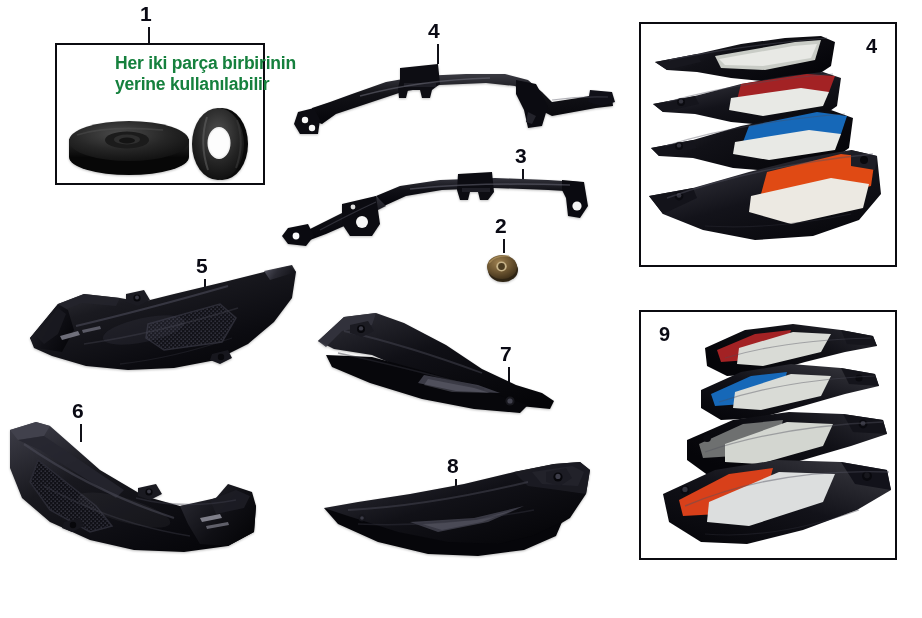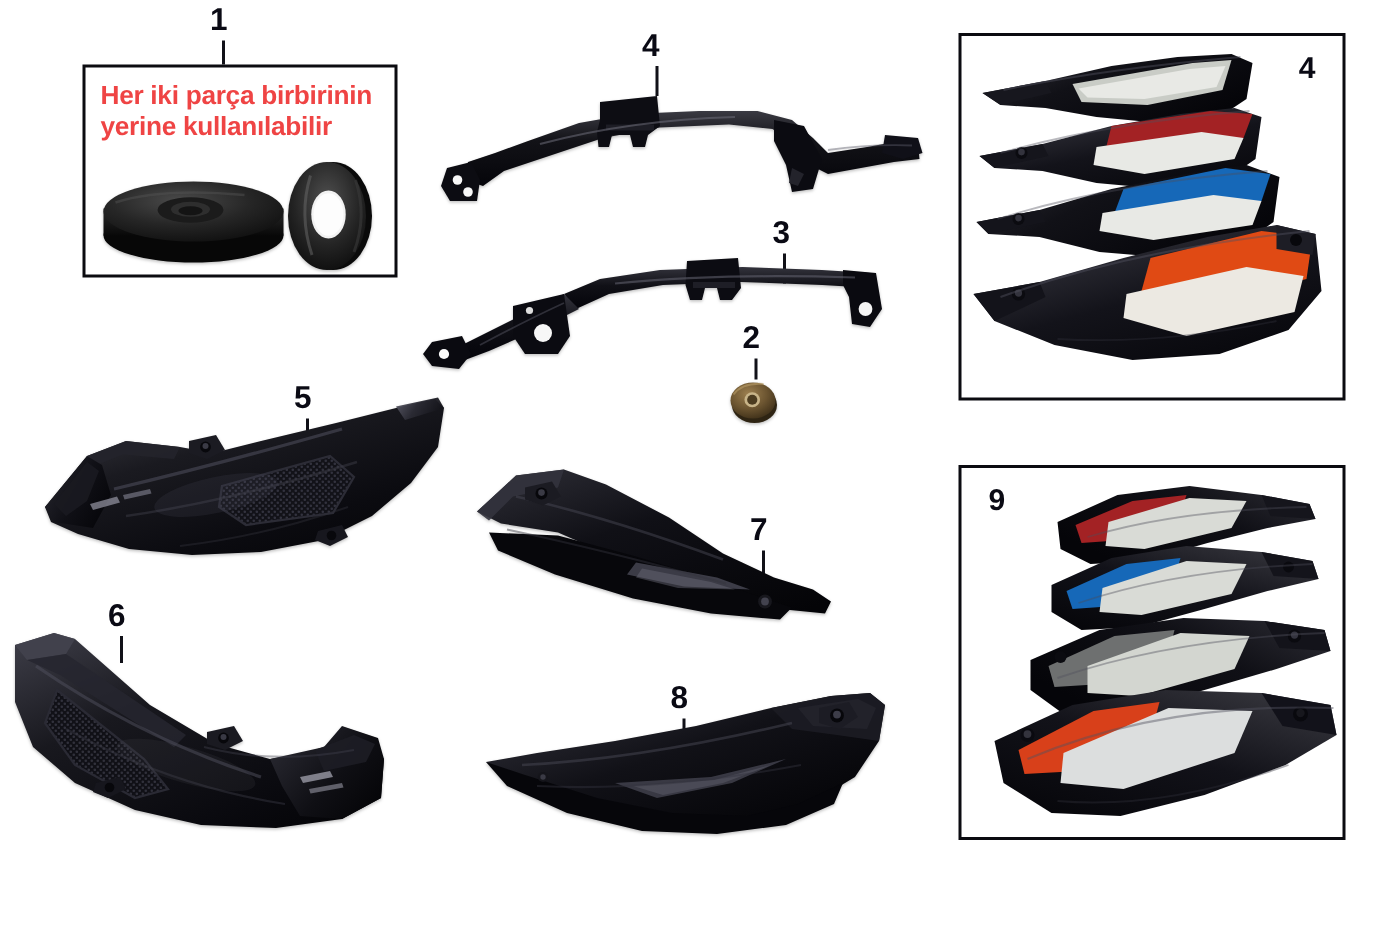--- a/index.html
+++ b/index.html
@@ -49,23 +49,24 @@
     line-height: 1;
   }
 
   
   .note-text {
     position: absolute;
     font-family: "Liberation Sans", sans-serif;
     font-weight: bold;
     font-size: 17.5px;
     line-height: 1.18;
-    color: #ef4444;
+    color: #15803d;
     white-space: pre-line;
     letter-spacing: -0.2px;
+    margin-left: 48px;
   }
 
   
   .part {
     position: absolute;
   }
   .part svg { display: block; overflow: visible; }
 
   
   .soft {

